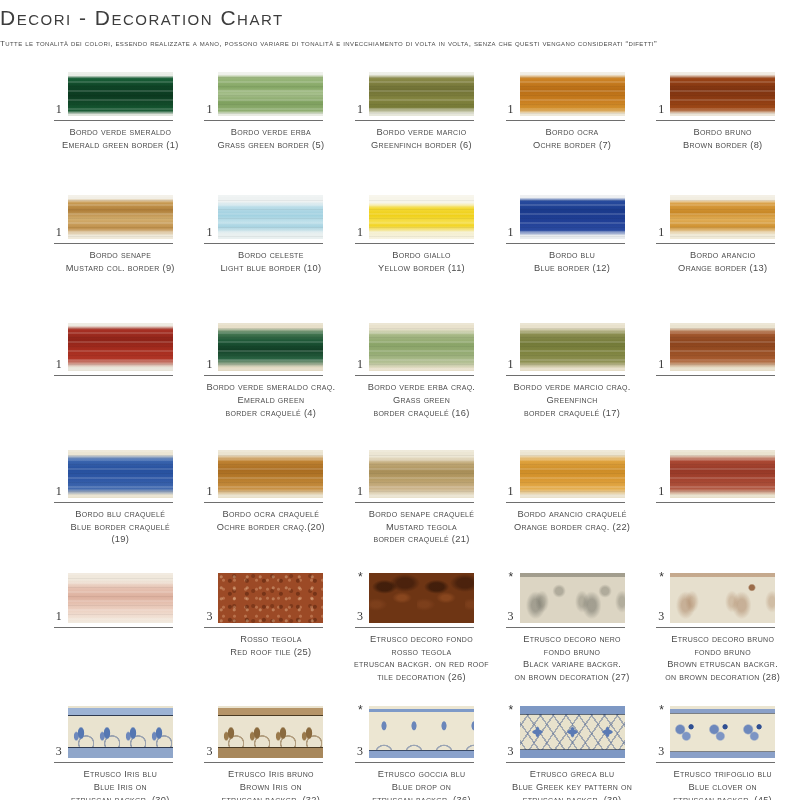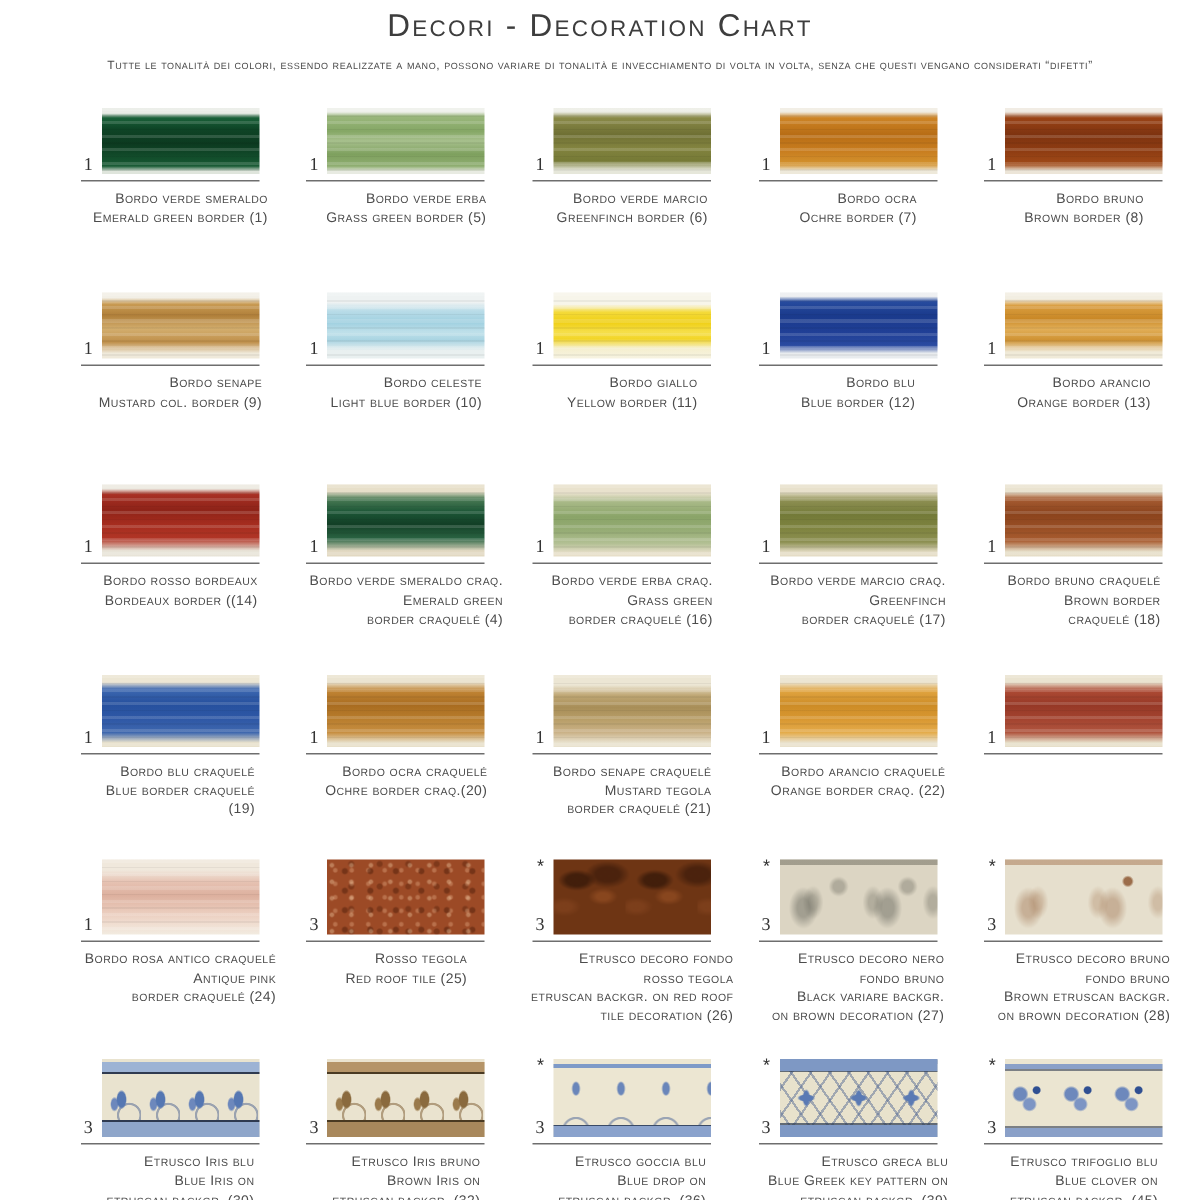--- a/index.html
+++ b/index.html
@@ -1,21 +1,21 @@
 <!DOCTYPE html>
 <html><head>
 <meta charset="utf-8">
 <style>
   html,body{margin:0;padding:0;background:#fff;width:800px;height:800px;overflow:hidden;
     font-family:"Liberation Sans",sans-serif;color:#4a4a4a;}
   .page{padding-top:6px;}
   .title{font-variant:small-caps;font-size:21px;letter-spacing:1.5px;color:#3d3d3d;
-    text-align:center;font-weight:400;margin:0;}
+    font-weight:400;margin:0;}
   .subtitle{font-variant:small-caps;font-size:8px;letter-spacing:.4px;color:#4a4a4a;
-    text-align:center;margin-top:9px;}
+    text-align:left;margin-top:9px;}
   .grid{display:grid;grid-template-columns:repeat(5,1fr);margin:0 2px 0 45px;width:753px;}
   .row-1{margin-top:24px;margin-bottom:44px;}
   .row-2{margin-bottom:49px;}
   .row-3{margin-bottom:31px;}
   .row-4{margin-bottom:27px;}
   .row-5{margin-bottom:23px;}
   .row-6{margin-bottom:0;}
   .cell{display:flex;flex-direction:column;align-items:center;}
   .sw-wrap{position:relative;width:105px;}
   .swatch{width:105px;height:44px;position:relative;}
@@ -25,21 +25,21 @@
   
   .swatch::after{content:"";position:absolute;inset:0;
     background:repeating-linear-gradient(180deg,rgba(255,255,255,.14) 0 2px,transparent 2px 5px,
       rgba(0,0,0,.05) 5px 6px,transparent 6px 9px);}
   [data-swatch^="etrusco"]::after,[data-swatch="rosso-tegola"]::after{content:none;}
   .rule{border-bottom:1.5px solid #6e6e6e;margin:4px 0 0 -14px;}
   .num{position:absolute;left:-12px;bottom:4px;font-family:"Liberation Serif",serif;
     font-size:12px;color:#333;}
   .star{position:absolute;left:-11px;top:-3px;font-size:12px;color:#333;}
   .star:empty,.lbl:empty{display:none;}
-  .labels{margin-top:5px;text-align:right;}
+  .labels{margin-top:5px;text-align:center;}
   .lbl{font-variant:small-caps;font-size:9.3px;line-height:12.6px;letter-spacing:.3px;color:#4c4c4c;}
 
   
   [data-swatch="verde-smeraldo"]{background:linear-gradient(180deg,#e9ece6 0 8%,#196038 15%,#0e4426 32%,#0c3a20 55%,#14522e 80%,#1b5c36 88%,#dfe5dc 96%);}
   [data-swatch="verde-erba"]{background:linear-gradient(180deg,#eef0ea 0 6%,#9ab77c 13%,#85a765 35%,#a7c08d 50%,#7ea05e 70%,#8fae71 88%,#e8ebe2 96%);}
   [data-swatch="verde-marcio"]{background:linear-gradient(180deg,#ecede5 0 6%,#8a8a48 15%,#6f7034 40%,#82833f 60%,#767a36 80%,#e6e7da 94%);}
   [data-swatch="ocra"]{background:linear-gradient(180deg,#f0ece2 0 6%,#cd8426 15%,#b86d15 40%,#c87d1f 65%,#d3922e 85%,#eee9da 95%);}
   [data-swatch="bruno"]{background:linear-gradient(180deg,#efe9e0 0 6%,#9a4316 15%,#7e3310 40%,#8e3c12 65%,#a04a18 85%,#ece5d8 95%);}
   [data-swatch="senape"]{background:linear-gradient(180deg,#f2efe6 0 8%,#c89a52 18%,#b07f3a 35%,#d3ae6e 55%,#bf8f4a 75%,#efe9da 92%);}
   [data-swatch="celeste"]{background:linear-gradient(180deg,#eef2f2 0 15%,#b9dce8 28%,#9fd0e0 45%,#bfe0ea 60%,#a9d4e2 72%,#e9f0f0 88%);}
@@ -235,24 +235,20 @@
       </div>
   </div>
 
   <div class="grid row-3">
     <div class="cell">
         <div class="sw-wrap">
           <div class="swatch" data-swatch="rosso-bordeaux"></div>
           <span class="num">1</span>
           <div class="rule"></div>
         </div>
-        <div class="labels">
-          <div class="lbl">Bordo rosso bordeaux</div>
-          <div class="lbl">Bordeaux border ((14)</div>
-        </div>
       </div>
     <div class="cell">
         <div class="sw-wrap">
           <div class="swatch" data-swatch="verde-smeraldo-craq"></div>
           <span class="num">1</span>
           <div class="rule"></div>
         </div>
         <div class="labels">
           <div class="lbl">Bordo verde smeraldo craq.</div>
           <div class="lbl">Emerald green</div>
@@ -282,25 +278,20 @@
           <div class="lbl">Greenfinch</div>
           <div class="lbl">border craquelé (17)</div>
         </div>
       </div>
     <div class="cell">
         <div class="sw-wrap">
           <div class="swatch" data-swatch="bruno-craq"></div>
           <span class="num">1</span>
           <div class="rule"></div>
         </div>
-        <div class="labels">
-          <div class="lbl">Bordo bruno craquelé</div>
-          <div class="lbl">Brown border</div>
-          <div class="lbl">craquelé (18)</div>
-        </div>
       </div>
   </div>
 
   <div class="grid row-4">
     <div class="cell">
         <div class="sw-wrap">
           <div class="swatch" data-swatch="blu-craq"></div>
           <span class="num">1</span>
           <div class="rule"></div>
         </div>
@@ -352,25 +343,20 @@
         </div>
       </div>
   </div>
 
   <div class="grid row-5">
     <div class="cell">
         <div class="sw-wrap">
           <div class="swatch" data-swatch="rosa-antico-craq"></div>
           <span class="num">1</span>
           <div class="rule"></div>
-        </div>
-        <div class="labels">
-          <div class="lbl">Bordo rosa antico craquelé</div>
-          <div class="lbl">Antique pink</div>
-          <div class="lbl">border craquelé (24)</div>
         </div>
       </div>
     <div class="cell">
         <div class="sw-wrap">
           <div class="swatch" data-swatch="rosso-tegola"></div>
           <span class="num">3</span>
           <div class="rule"></div>
         </div>
         <div class="labels">
           <div class="lbl">Rosso tegola</div>

